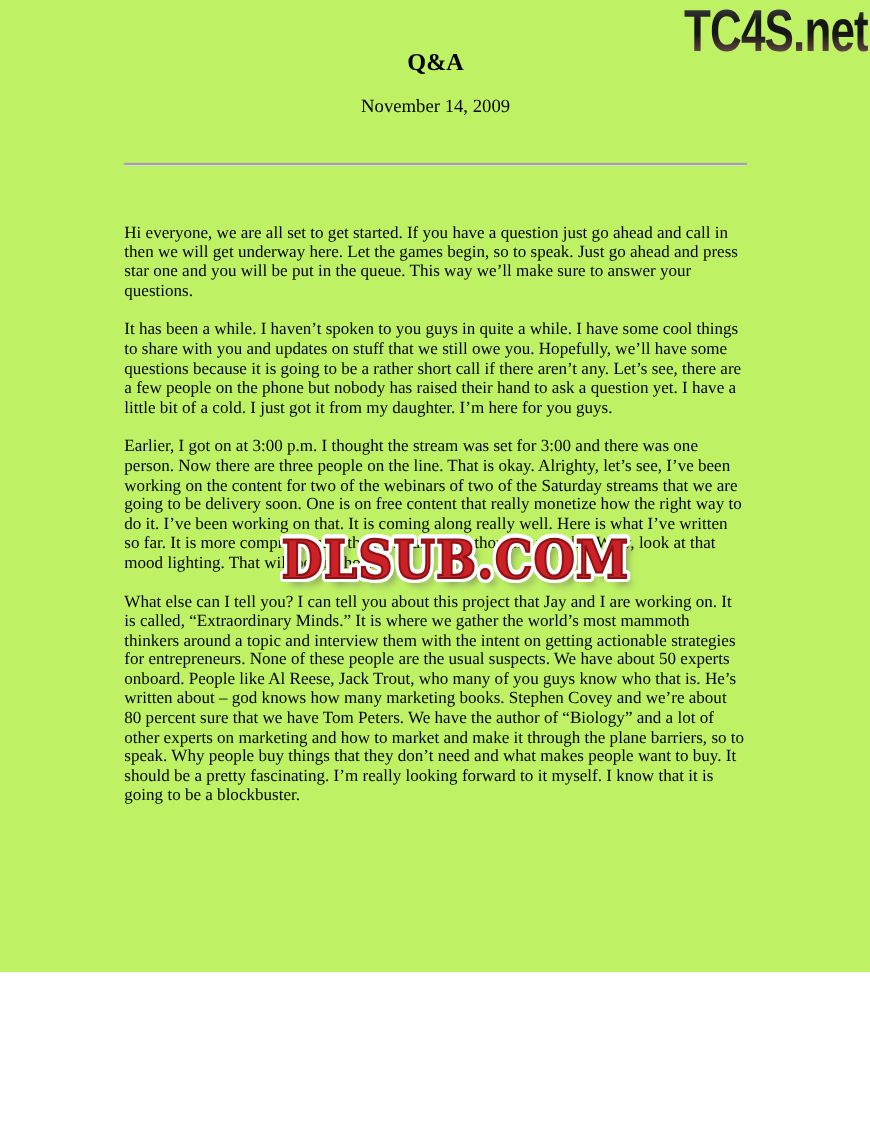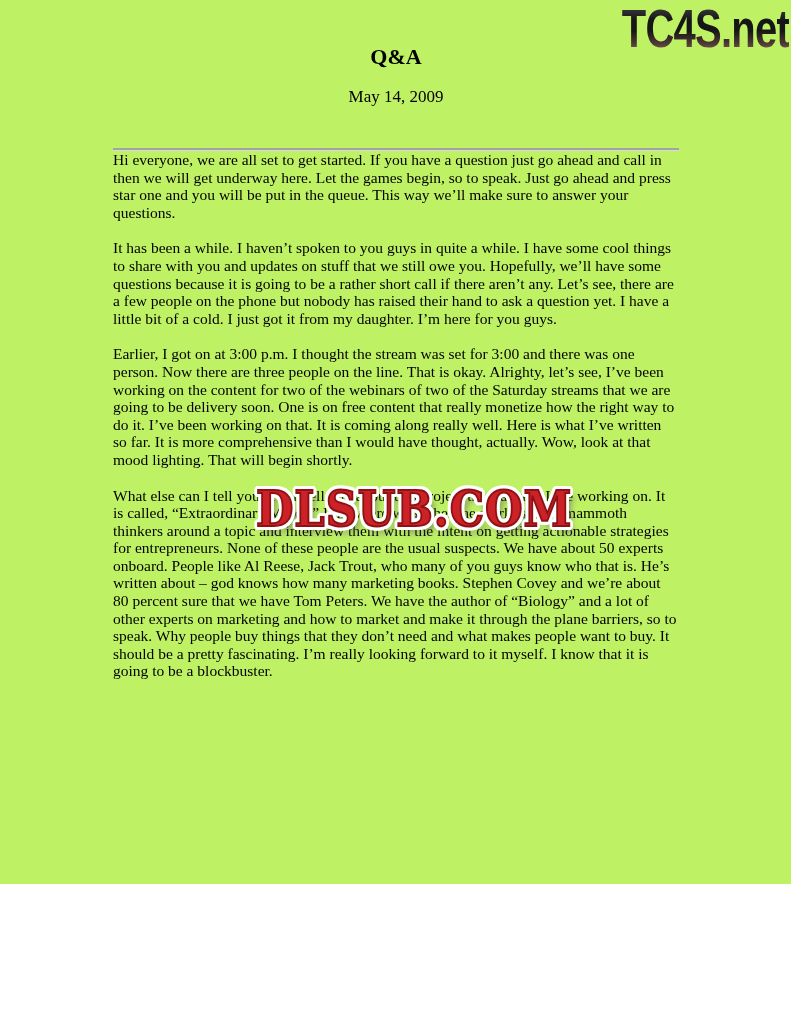--- a/index.html
+++ b/index.html
@@ -57,20 +57,21 @@
     font-size: 17px;
     line-height: 19px;
   }
   .rule {
     margin-top: 42px;
     height: 2px;
     background: var(--rule-gray, #a3a3a3);
     border-bottom: 1px solid #d9d9d9;
   }
   .body {
+    margin-top: 52px;
     font-size: 15.5px;
     line-height: 17.6px;
     text-align: left;
   }
   .body p { margin: 0 0 18px 0; }
 
   
   .watermark {
     position: absolute;
     left: 256px;
@@ -118,21 +119,21 @@
 </head>
 <body>
 
 <div class="page">
 
   <div class="tc4s-logo">TC4S.net</div>
 
   <div class="content">
     <h1 class="title">Q&amp;A</h1>
 
-    <div class="date">May 14, 2009</div>
+    <div class="date">November 14, 2009</div>
 
     <div class="rule"></div>
 
     <div class="body">
       <p>Hi everyone, we are all set to get started. If you have a question just go ahead and call in then we will get underway here. Let the games begin, so to speak. Just go ahead and press star one and you will be put in the queue. This way we’ll make sure to answer your questions.</p>
       <p>It has been a while. I haven’t spoken to you guys in quite a while. I have some cool things to share with you and updates on stuff that we still owe you. Hopefully, we’ll have some questions because it is going to be a rather short call if there aren’t any. Let’s see, there are a few people on the phone but nobody has raised their hand to ask a question yet. I have a little bit of a cold. I just got it from my daughter. I’m here for you guys.</p>
       <p>Earlier, I got on at 3:00 p.m. I thought the stream was set for 3:00 and there was one person. Now there are three people on the line. That is okay. Alrighty, let’s see, I’ve been working on the content for two of the webinars of two of the Saturday streams that we are going to be delivery soon. One is on free content that really monetize how the right way to do it. I’ve been working on that. It is coming along really well. Here is what I’ve written so far. It is more comprehensive than I would have thought, actually. Wow, look at that mood lighting. That will begin shortly.</p>
       <p>What else can I tell you? I can tell you about this project that Jay and I are working on. It is called, “Extraordinary Minds.” It is where we gather the world’s most mammoth thinkers around a topic and interview them with the intent on getting actionable strategies for entrepreneurs. None of these people are the usual suspects. We have about 50 experts onboard. People like Al Reese, Jack Trout, who many of you guys know who that is. He’s written about – god knows how many marketing books. Stephen Covey and we’re about 80 percent sure that we have Tom Peters. We have the author of “Biology” and a lot of other experts on marketing and how to market and make it through the plane barriers, so to speak. Why people buy things that they don’t need and what makes people want to buy. It should be a pretty fascinating. I’m really looking forward to it myself. I know that it is going to be a blockbuster.</p>
     </div>
   </div>

